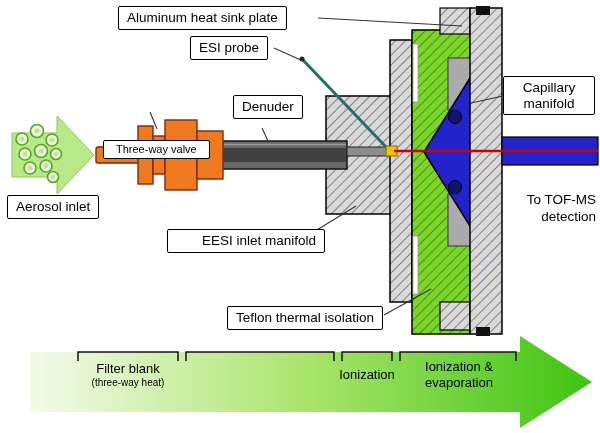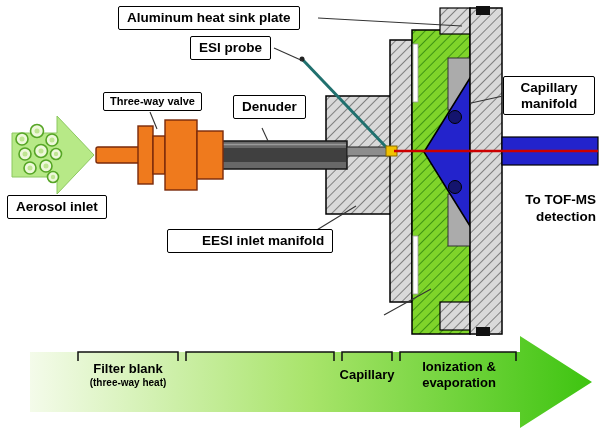--- a/index.html
+++ b/index.html
@@ -1,26 +1,26 @@
 <!DOCTYPE html>
 <html><head>
 <meta charset="utf-8">
 <style>
   html,body{margin:0;padding:0;background:#fff;}
   .canvas{
     position:relative;width:600px;height:433px;background:#fff;
-    font-family:"Liberation Sans",sans-serif;overflow:hidden;color:#000;font-weight:bold;
+    font-family:"Liberation Sans",sans-serif;overflow:hidden;color:#000;
   }
   .canvas svg{position:absolute;left:0;top:0;}
   .callout{
     position:absolute;border:1px solid #000;background:#fff;border-radius:2px;
     font-size:13.5px;line-height:1.15;padding:3px 8px;text-align:center;
     white-space:nowrap;z-index:5;
   }
-  .callout.small{font-size:11px;padding:2px 6px;}
+  .callout.small{font-size:11px;padding:2px 12px;margin-top:48px;}
   .callout.wrap{white-space:normal;}
   .plain-label{
     position:absolute;font-size:13.5px;text-align:center;z-index:5;line-height:1.25;
   }
   .stage{
     position:absolute;text-align:center;z-index:6;
   }
   .stage-main{font-size:13px;line-height:1.25;}
   .stage-sub{font-size:10px;line-height:1.2;}
 </style>
@@ -168,25 +168,26 @@
   <div class="callout" style="left:233px;top:95px;text-align:right;">Denuder</div>
 
   <div class="callout" style="left:7px;top:195px;">Aerosol inlet</div>
 
   <div class="callout wrap" style="left:503px;top:76px;width:74px;">Capillary manifold</div>
 
   <div class="callout" style="left:167px;top:229px;padding-left:34px;">EESI inlet manifold</div>
 
   <div class="plain-label" style="left:500px;top:192px;width:96px;text-align:right;">To TOF-MS detection</div>
 
+  <div class="callout" style="left:227px;top:306px;">Teflon thermal isolation</div>
 
   <div class="stage" style="left:76px;top:361px;width:104px;">
     <div class="stage-main">Filter blank</div>
     <div class="stage-sub">(three-way heat)</div>
   </div>
   <div class="stage" style="left:332px;top:367px;width:70px;">
-    <div class="stage-main">Capillary</div>
+    <div class="stage-main">Ionization</div>
   </div>
   <div class="stage" style="left:400px;top:359px;width:118px;">
     <div class="stage-main">Ionization &amp; evaporation</div>
   </div>
 
 </div>
 
 </body></html>

